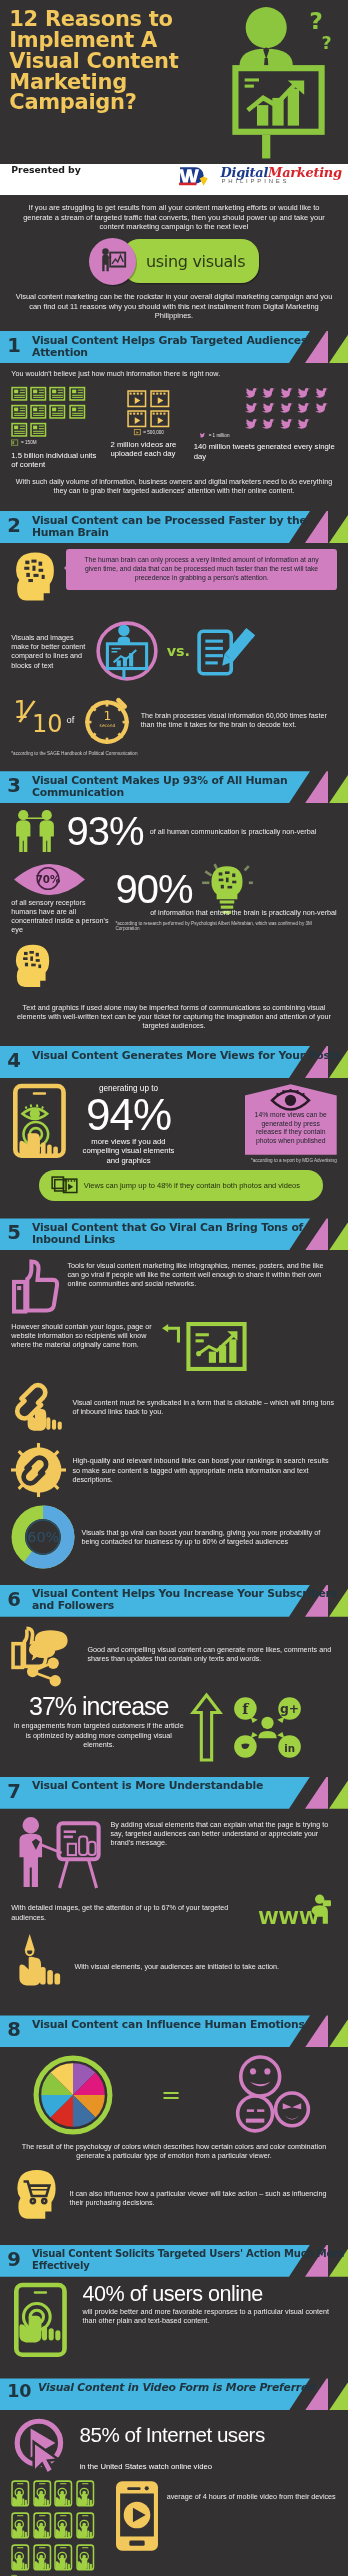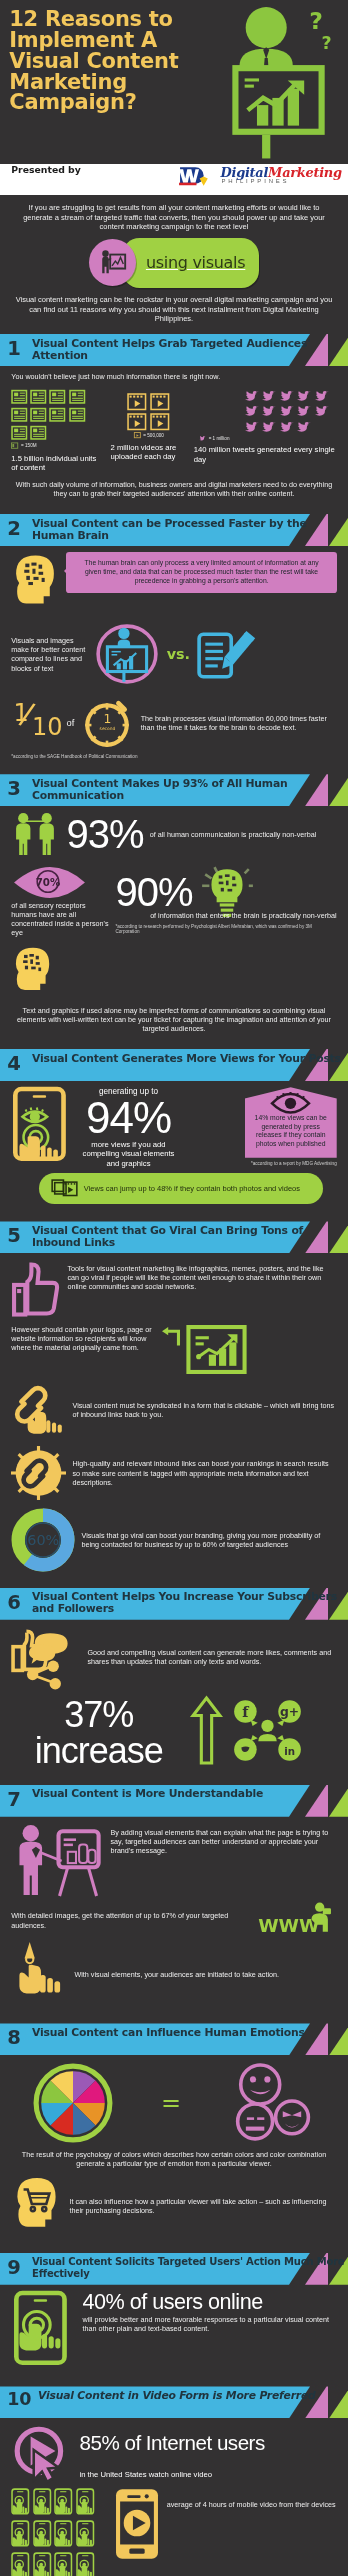--- a/index.html
+++ b/index.html
@@ -52,24 +52,23 @@
   
   .intro { padding:8.2px 15.5px 3.1px; text-align:center; }
   .intro p { font-size:7.5px; line-height:1.27; color:#eeeeee; }
   .pill-row { display:flex; align-items:center; justify-content:center; margin:6.2px 0 7.2px; }
   .pill-circle {
     width:47px; height:47px; border-radius:50%; background:#d07ec0;
     display:flex; align-items:center; justify-content:center; z-index:2;
     box-shadow:1px 1.5px 0 rgba(0,0,0,.25);
   }
   .pill-bar {
-    background:#a0d143; height:50px; border-radius:17.5px; margin-left:-14.4px;
+    background:#a0d143; height:44px; border-radius:17.5px; margin-left:-14.4px;
     display:flex; align-items:center; padding:0 13.4px 0 24px;
     box-shadow:1px 1.5px 0 rgba(0,0,0,.25);
-    text-decoration:underline;
   }
   .pill-bar span {
     font-family:"DejaVu Sans", sans-serif; font-size:16px; color:#2e3b16; letter-spacing:-0.3px;
   }
 
   
   .sec-head { position:relative; height:32px; margin:7.2px 0 0; }
   .sec-head .bar {
     position:absolute; left:0; top:0; height:32px; width:310px;
     background:#43b5e0;
@@ -767,21 +766,22 @@
         <g stroke="#f2c75c" stroke-width="5">
             <line x1="50" y1="90" x2="74" y2="80"></line>
             <line x1="50" y1="98" x2="78" y2="108"></line>
           </g>
       </svg>
       <p class="grow">Good and compelling visual content can generate more likes, comments and shares than updates that contain only texts and words.</p>
     </div>
 
     <div class="row" style="margin-top:9.3px; align-items:flex-start;">
       <div style="width:175px; text-align:center;">
-        <div class="bigpct" style="font-size:36px;">37% increase</div>
+        <div class="bigpct" style="font-size:25px;">37% increase</div>
+        <p style="margin-top:2.1px;">in engagements from targeted customers if the article is optimized by adding more compelling visual elements.</p>
       </div>
       <svg width="30" height="67" viewBox="0 0 58 130">
         <polygon points="28,2 54,36 38,36 38,128 18,128 18,36 2,36" fill="none" stroke="#a0d143" stroke-width="6"></polygon>
       </svg>
       <div class="grow" style="position:relative; height:67px;">
         <svg viewBox="0 0 150 130" width="77" height="67">
           <g fill="#a0d143">
             <circle cx="32" cy="28" r="22"></circle>
               <polygon points="42,44 56,50 46,56"></polygon>
             <circle cx="118" cy="28" r="22"></circle>

